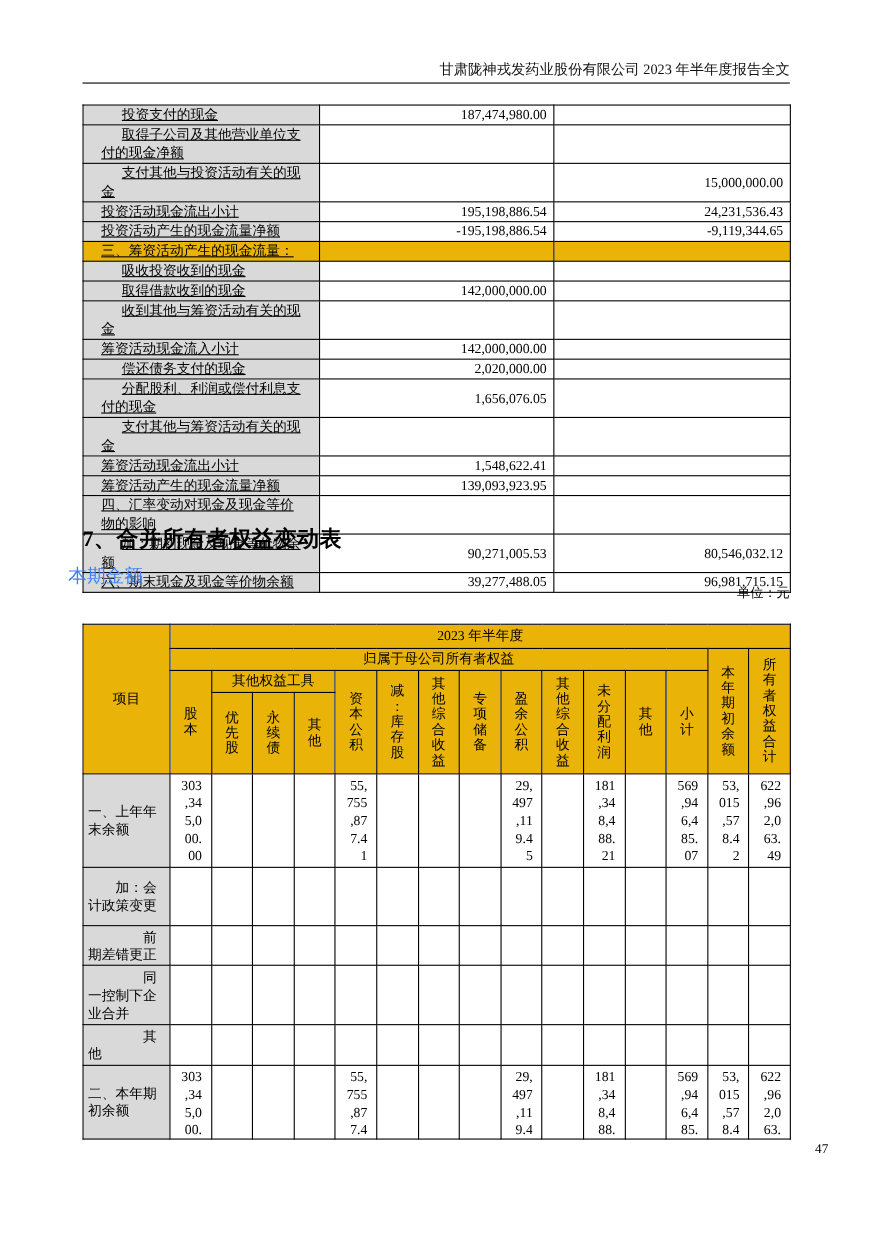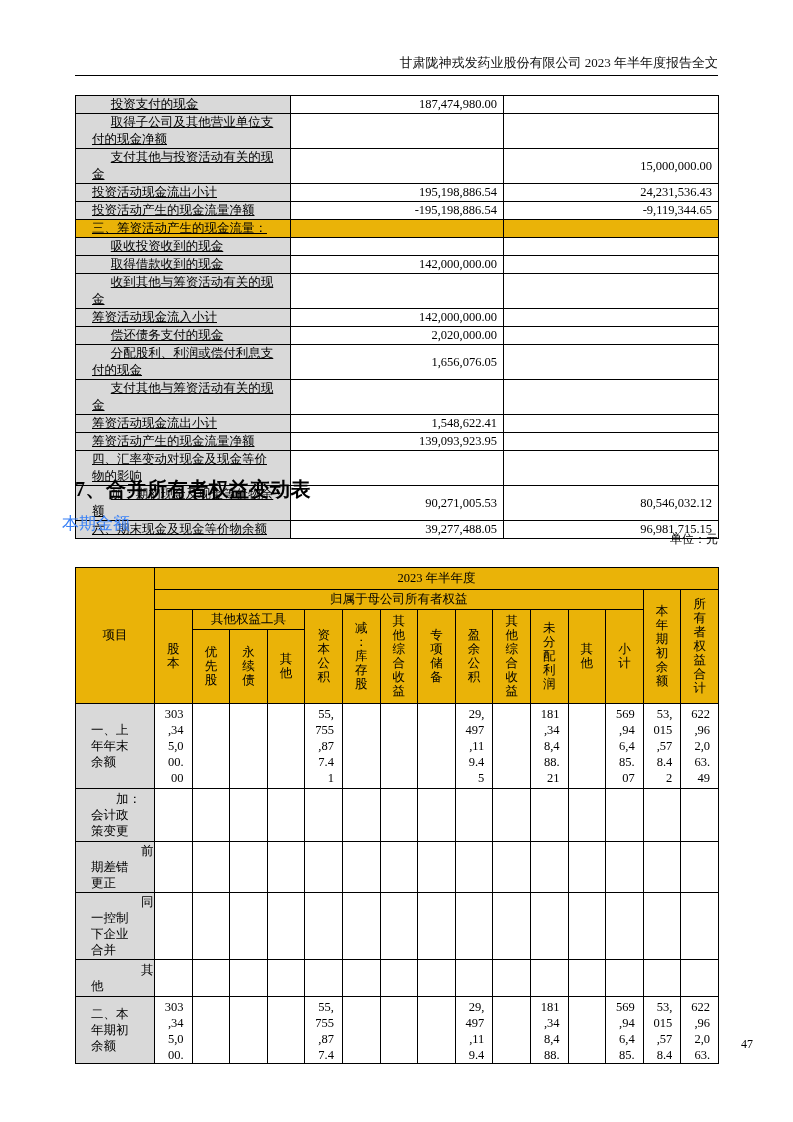--- a/index.html
+++ b/index.html
@@ -44,21 +44,21 @@
 
   
   .t2 { position:absolute; left:75px; top:567px; width:643px;
         border-collapse:collapse; table-layout:fixed; }
   .t2 th, .t2 td { border:1px solid #000; font-size:12.5px; font-weight:normal;
         vertical-align:middle; overflow:hidden; }
   .t2 th { background:#eab308; text-align:center; padding:0; }
   .t2 .v { display:inline-block; width:14px; line-height:14px;
            word-break:break-all; overflow-wrap:anywhere; line-break:anywhere;
            text-align:center; }
-  .t2 td.ilbl { background:#d9d9d9; padding:1px 15px; line-height:16px; }
+  .t2 td.ilbl { background:#d9d9d9; padding:1px 4px; line-height:16px; }
   .t2 td.ilbl.ind2 { text-indent:2em; }
   .t2 td.ilbl.ind4 { text-indent:4em; }
   .t2 td.num { background:#fff; text-align:right; padding:2px 8px;
                line-height:16px; word-break:break-all; overflow-wrap:anywhere;
                line-break:anywhere; }
   .t2 tr.clip td { vertical-align:top; }
   .t2 tr.clip td .clipbox { height:62px; overflow:hidden; }
   .t2 tr.clip td.ilbl { vertical-align:middle; }
 
   .page-number { position:absolute; left:741px; top:1037px; font-size:12px; }

